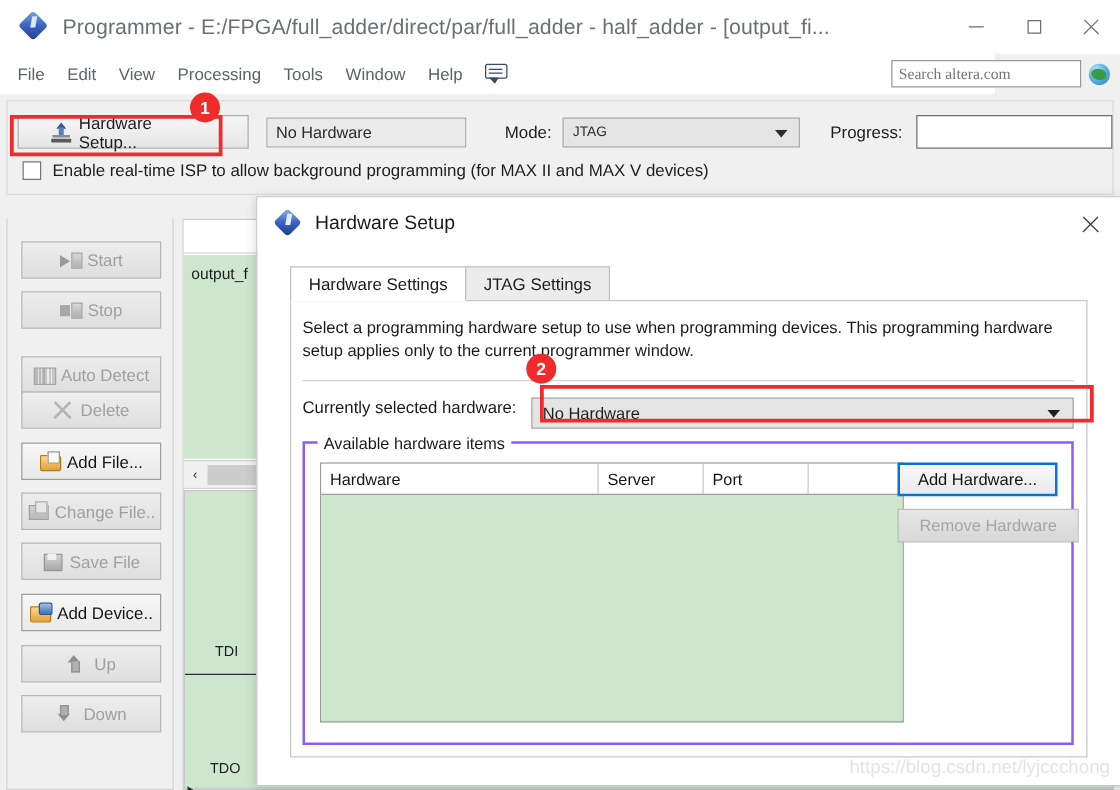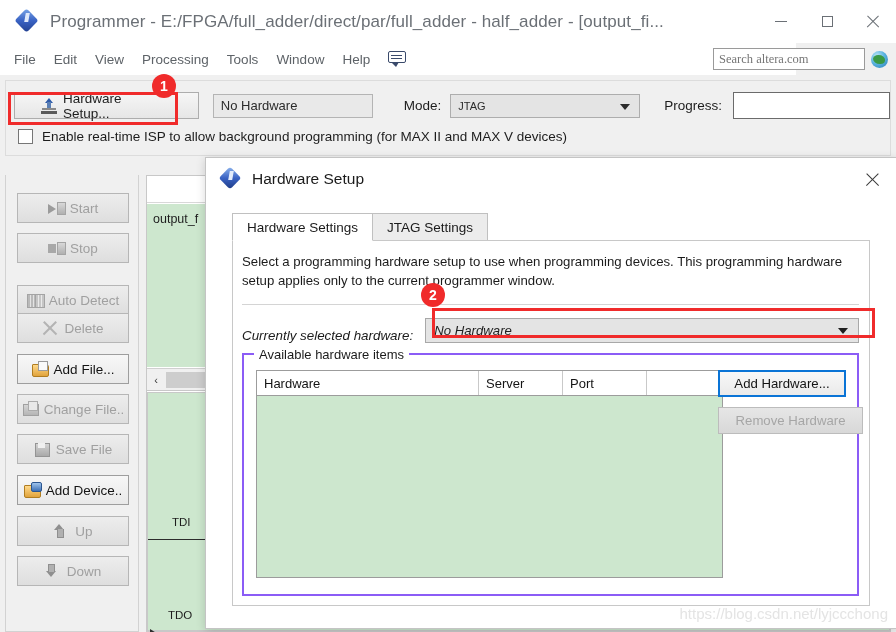--- a/index.html
+++ b/index.html
@@ -356,21 +356,21 @@
     position: absolute; left: 26px; top: 82px; right: 26px; bottom: 22px;
     border: 1px solid #c8c8c8; background: #ffffff;
   }
   .desc {
     position: absolute; left: 9px; top: 11px; right: 14px;
     font-size: 13.2px; color: #1b1b1b; line-height: 1.45;
   }
   .hrule {
     position: absolute; left: 9px; top: 63px; right: 10px; height: 1px; background: #d4d4d4;
   }
-  .cur-row { position: absolute; left: 9px; top: 77px; right: 10px; display: flex; align-items: flex-end; font-style: italic; }
+  .cur-row { position: absolute; left: 9px; top: 77px; right: 10px; display: flex; align-items: flex-start; }
   .cur-label { font-size: 13.4px; color: #1b1b1b; }
   .cur-select {
     margin-left: 12px; flex: 1; height: 25px;
     background: #e4e4e4; border: 1px solid #a8a8a8;
     font-size: 13.2px; color: #1f1f1f;
     display: flex; align-items: center; padding-left: 8px; position: relative;
   }
   .cur-select .caret {
     position:absolute; right:10px; top:9px; width:0;height:0;
     border-left:5px solid transparent;border-right:5px solid transparent;border-top:6px solid #1f1f1f;

